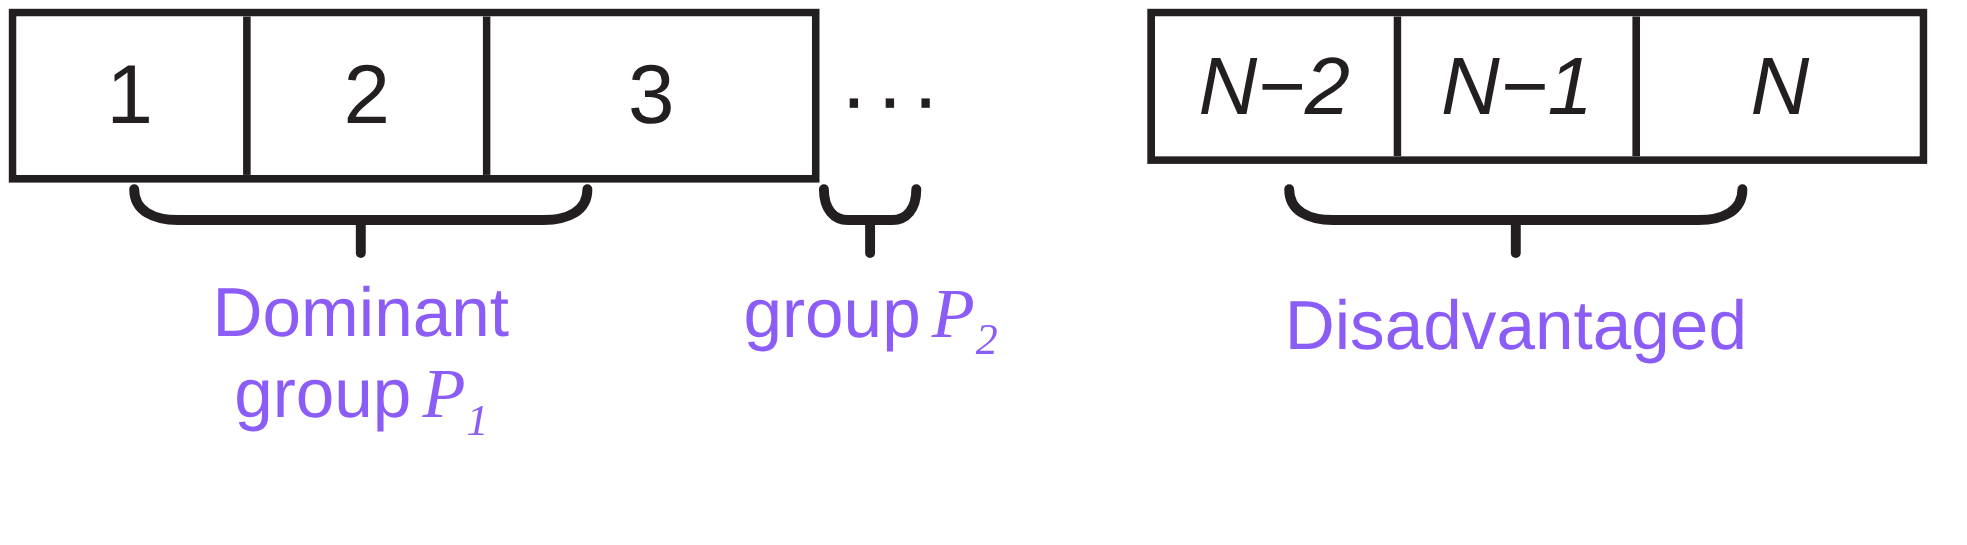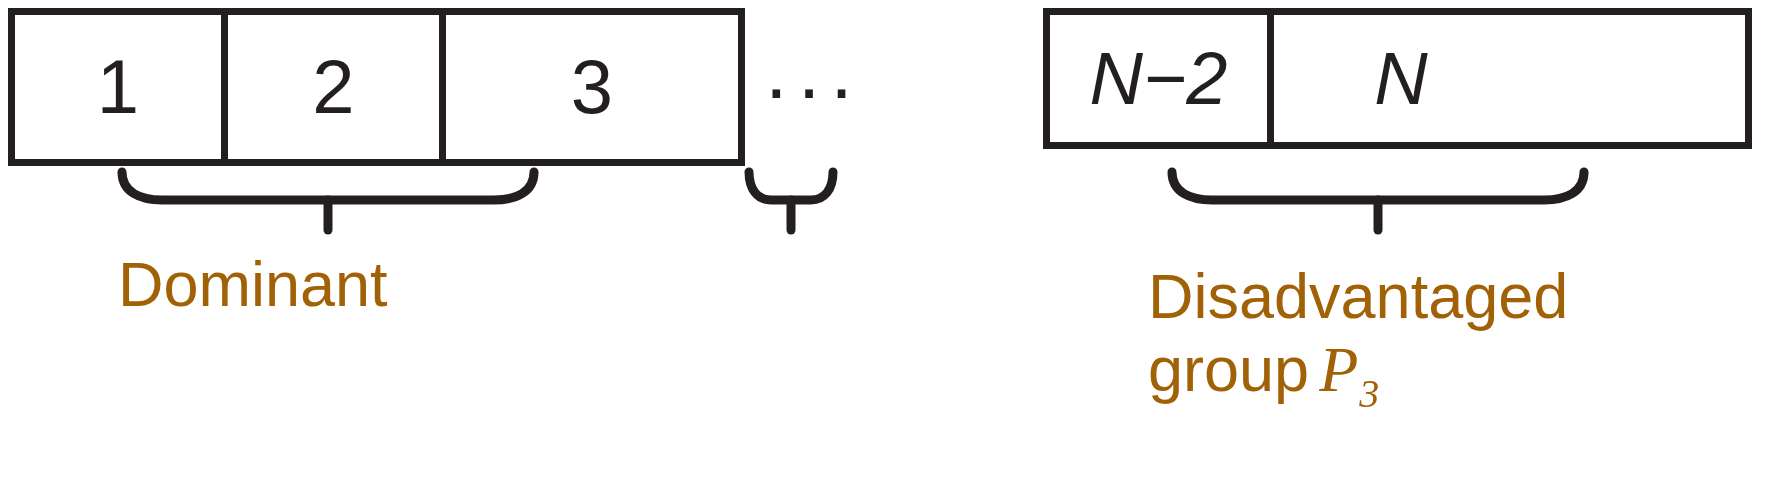--- a/index.html
+++ b/index.html
@@ -59,25 +59,25 @@
 
   
   .brace-wrap {
     position: absolute;
   }
   .brace-wrap svg { display: block; overflow: visible; }
 
   
   .caption {
     position: absolute;
-    text-align: left;
+    text-align: center;
     font-family: "Liberation Sans", sans-serif;
     font-size: 63px;
     line-height: 1.16;
-    color: #a16207;
+    color: #8b5cf6;
     white-space: nowrap;
   }
   .caption .line1 { display: block; }
   .caption .line2 {
     display: block;
     white-space: nowrap;
   }
   .sym {
     font-family: "Liberation Serif", serif;
     font-style: italic;
@@ -110,20 +110,23 @@
       <span class="cell-label">3</span>
     </div>
   </div>
 
   <div class="ellipsis" style="left:763px; top:48px;">···</div>
 
   <div class="cell-strip" style="left:1043px; top:8px; width:709px; height:141px;">
     <div class="cell" style="width:224px;">
       <span class="cell-label ital">N−2</span>
     </div>
+    <div class="cell" style="width:217px;">
+      <span class="cell-label ital">N−1</span>
+    </div>
     <div class="cell" style="width:254px;">
       <span class="cell-label ital">N</span>
     </div>
   </div>
 
   <div class="brace-wrap" style="left:118px; top:168px; width:420px; height:66px;">
     <svg width="420" height="66" viewBox="0 0 420 66" fill="none" xmlns="http://www.w3.org/2000/svg">
       <path d="M4 4 C 4 24, 22 32, 44 32 L 376 32 C 398 32, 416 24, 416 4" stroke="#231f20" stroke-width="9" stroke-linecap="round" fill="none"></path>
       <path d="M210 32 L 210 62" stroke="#231f20" stroke-width="9" stroke-linecap="round"></path>
     </svg>
@@ -138,25 +141,28 @@
 
   <div class="brace-wrap" style="left:1168px; top:168px; width:420px; height:66px;">
     <svg width="420" height="66" viewBox="0 0 420 66" fill="none" xmlns="http://www.w3.org/2000/svg">
       <path d="M4 4 C 4 24, 22 32, 44 32 L 376 32 C 398 32, 416 24, 416 4" stroke="#231f20" stroke-width="9" stroke-linecap="round" fill="none"></path>
       <path d="M210 32 L 210 62" stroke="#231f20" stroke-width="9" stroke-linecap="round"></path>
     </svg>
   </div>
 
   <div class="caption" style="left:118px; top:248px; width:420px;">
     <span class="line1">Dominant</span>
+    <span class="line2">
+      <span>group</span><span class="sym">P</span><span class="sub">1</span>
+    </span>
   </div>
 
   <div class="caption" style="left:621px; top:248px; width:340px;">
+    <span class="line2">
+      <span>group</span><span class="sym">P</span><span class="sub">2</span>
+    </span>
   </div>
 
   <div class="caption" style="left:1148px; top:248px; width:460px;margin-top:12px;">
     <span class="line1">Disadvantaged</span>
-    <span class="line2">
-      <span>group</span><span class="sym">P</span><span class="sub">3</span>
-    </span>
   </div>
 
 </div>
 
 </body></html>

